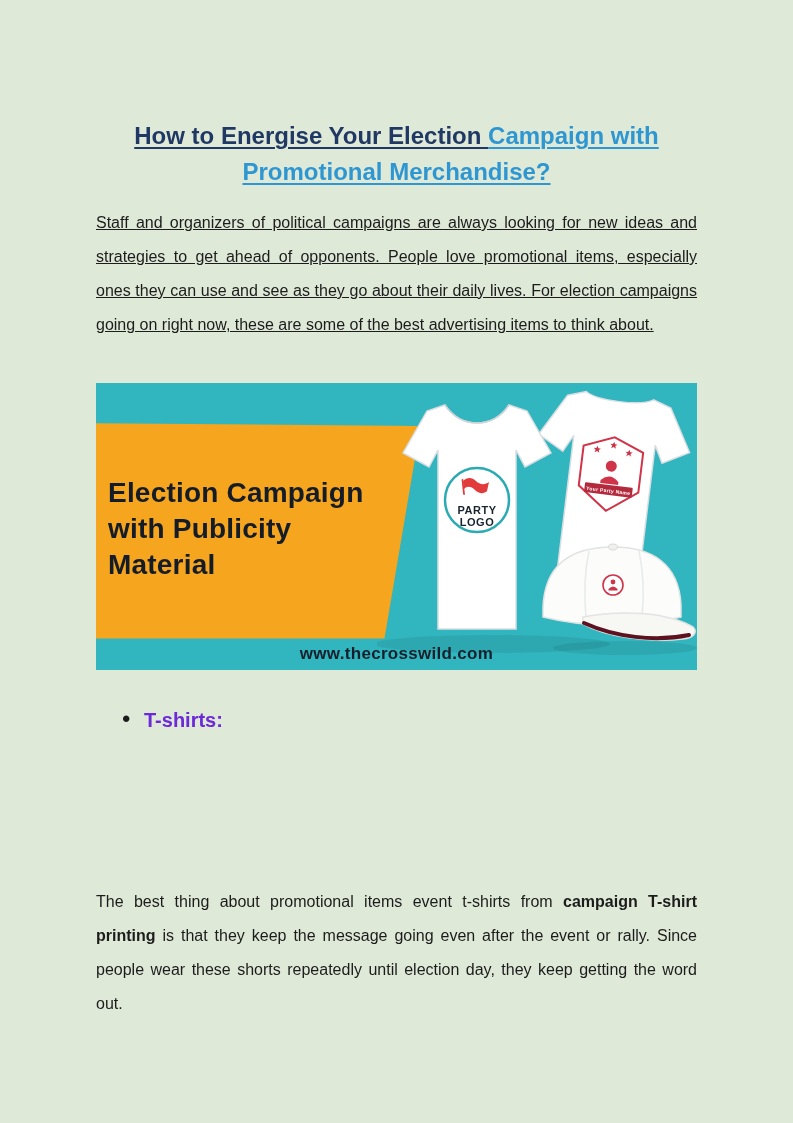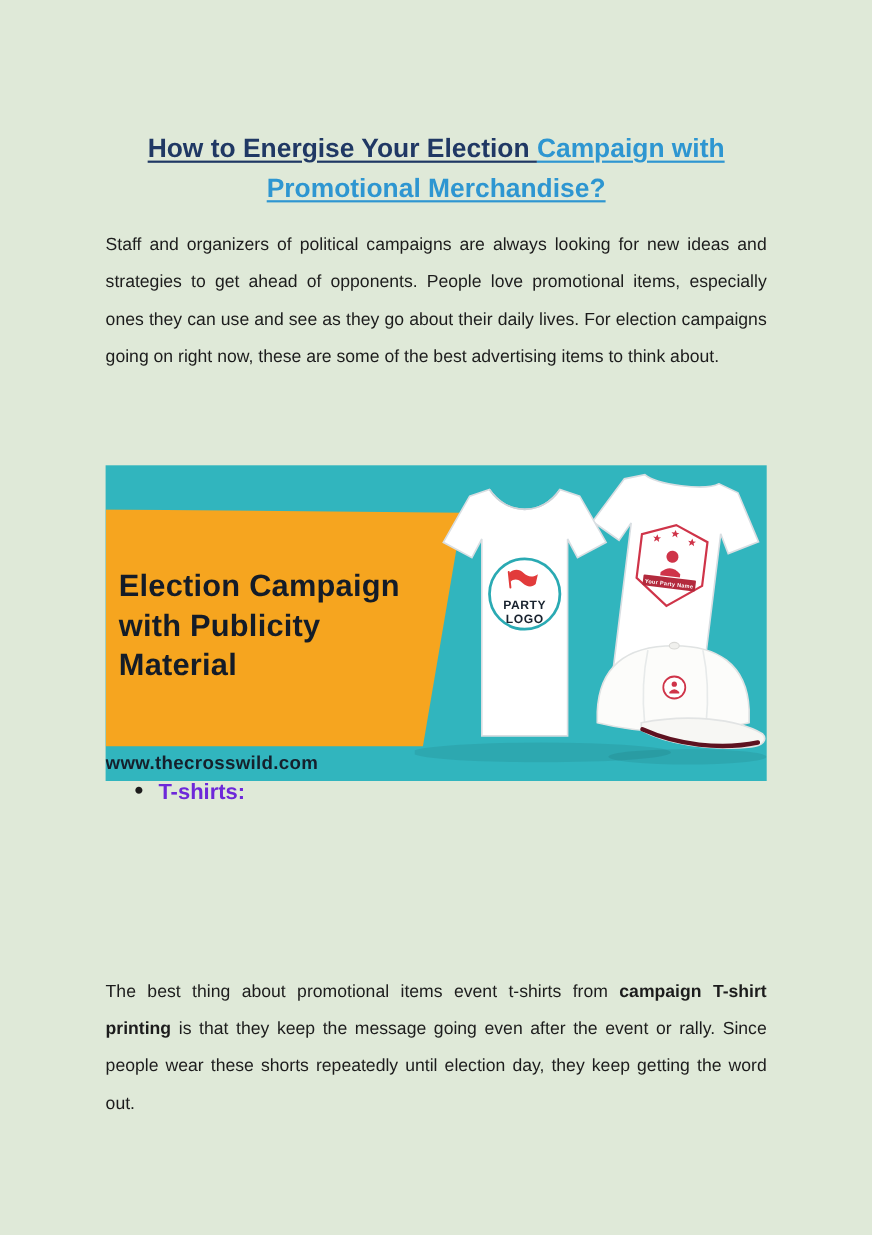--- a/index.html
+++ b/index.html
@@ -11,42 +11,42 @@
   .doc-title {
     position:absolute; top:118px; left:96px; width:601px; margin:0;
     text-align:center; font-size:24px; font-weight:700; line-height:36px;
   }
   .title-a { color:#203864; text-decoration:underline; text-decoration-thickness:2px; text-underline-offset:3px; }
   .title-b { color:#2e96d1; text-decoration:underline; text-decoration-thickness:2px; text-underline-offset:3px; }
   .para {
     position:absolute; left:96px; width:601px; margin:0;
     font-size:16px; line-height:34px; text-align:justify; color:#1c1c1c;
   }
-  .intro { top:206px; }
+  .intro { top:206px;text-decoration:underline; }
   .p1 { top:750px; }
   .p2 { top:885px; }
   .doc-link { color:#1155cc; font-weight:700; text-decoration:underline; cursor:pointer; }
   .bold { font-weight:700; }
 
   .banner {
     position:absolute; top:383px; left:96px; width:601px; height:287px;
-    background:#31b5be; overflow:hidden;margin-top:40px;
+    background:#31b5be; overflow:hidden;
   }
   .orange-panel {
     position:absolute; inset:0; background:#f6a51f;
     clip-path: polygon(0 14%, 54% 15%, 48% 89%, 0 89%);
   }
   .banner-headline {
     position:absolute; left:12px; top:92px; width:292px;
     font-size:28px; font-weight:800; line-height:36px; color:#141c28;
     letter-spacing:0.2px;
   }
   .banner-art { position:absolute; top:0; right:0; width:320px; height:287px; }
   .banner-site {
-    position:absolute; left:0; right:0; bottom:6px; text-align:left;
+    position:absolute; left:0; right:0; bottom:6px; text-align:center;
     font-size:17px; font-weight:700; color:#15202c; letter-spacing:0.3px;
   }
 
   .bullet-row { position:absolute; top:705px; left:96px; display:flex; align-items:flex-start; }
   .bullet { margin-left:26px; width:22px; font-size:24px; line-height:28px; color:#1c1c1c; }
   .bullet-head { font-size:20px; font-weight:700; line-height:30px; color:#6d28d9; }
 
   svg text { font-family:"Liberation Sans", sans-serif; }
 </style>
 </head>

